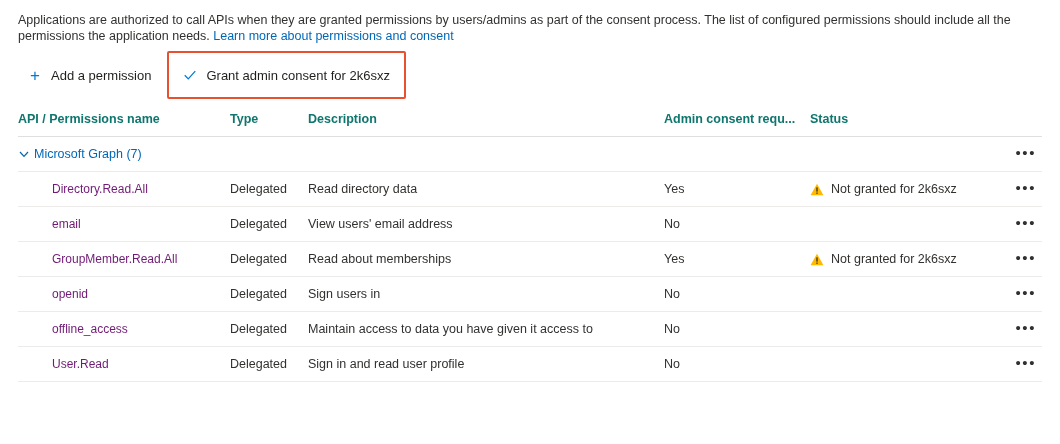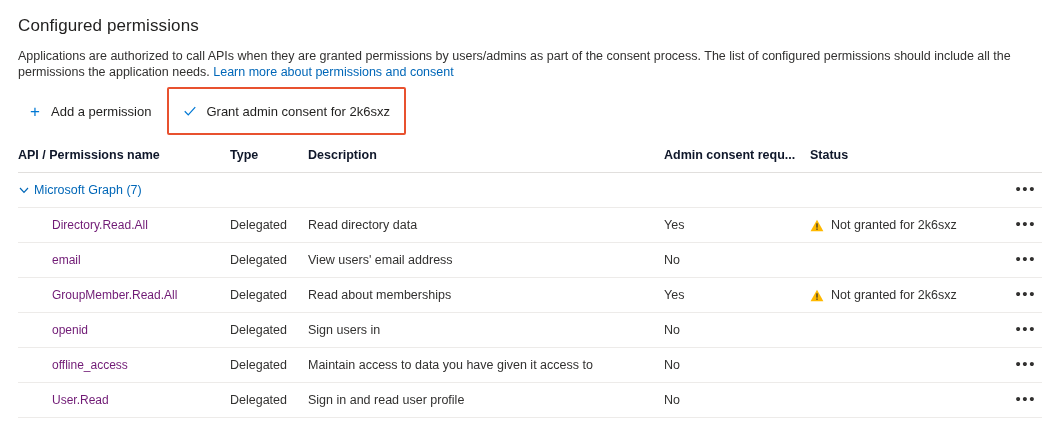--- a/index.html
+++ b/index.html
@@ -92,21 +92,21 @@
   table.perm-table {
     width: 1024px;
     border-collapse: collapse;
     margin-top: 14px;
     table-layout: fixed;
   }
   table.perm-table th {
     text-align: left;
     font-size: 12.5px;
     font-weight: 600;
-    color: #0f172a;
+    color: #0f766e;
     padding: 6px 0 10px 0;
     border-bottom: 1px solid #e1dfdd;
     vertical-align: bottom;
   }
   table.perm-table td {
     font-size: 12.5px;
     color: #323130;
     padding: 10px 0;
     border-bottom: 1px solid #edebe9;
     vertical-align: middle;
@@ -184,21 +184,20 @@
     text-overflow: ellipsis;
     white-space: nowrap;
     display: block;
   }
 </style>
 </head>
 <body>
 
 <div class="page">
 
-  <h2 class="section-title">Configured permissions</h2>
 
   <p class="description">
     <span>Applications are authorized to call APIs when they are granted permissions by users/admins as part of the consent process. The list of configured permissions should include all the permissions the application needs. </span><a class="link" href="#">Learn more about permissions and consent</a>
   </p>
 
   <div class="commandbar">
     <button class="cmd-btn">
       <span class="plus-icon">+</span>
       <span>Add a permission</span>
     </button>

